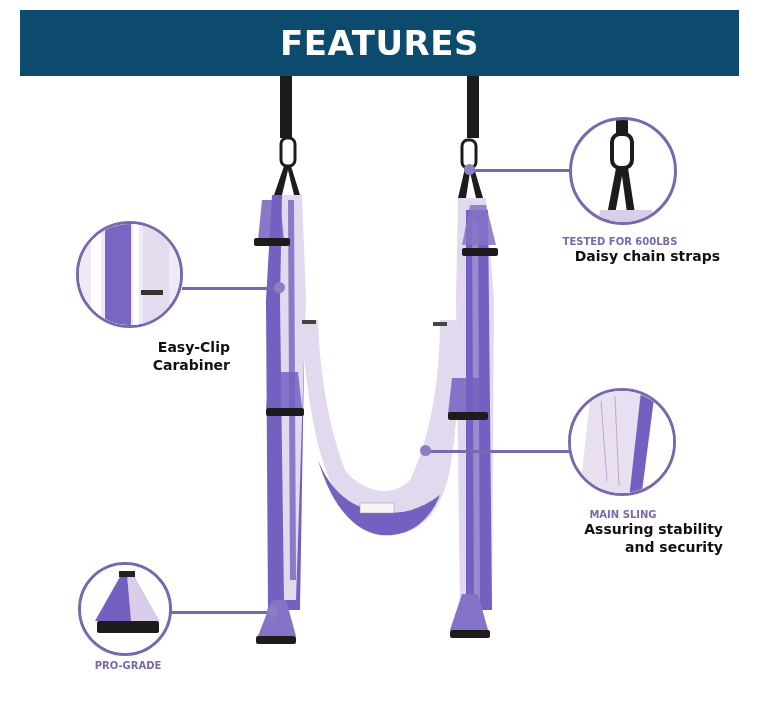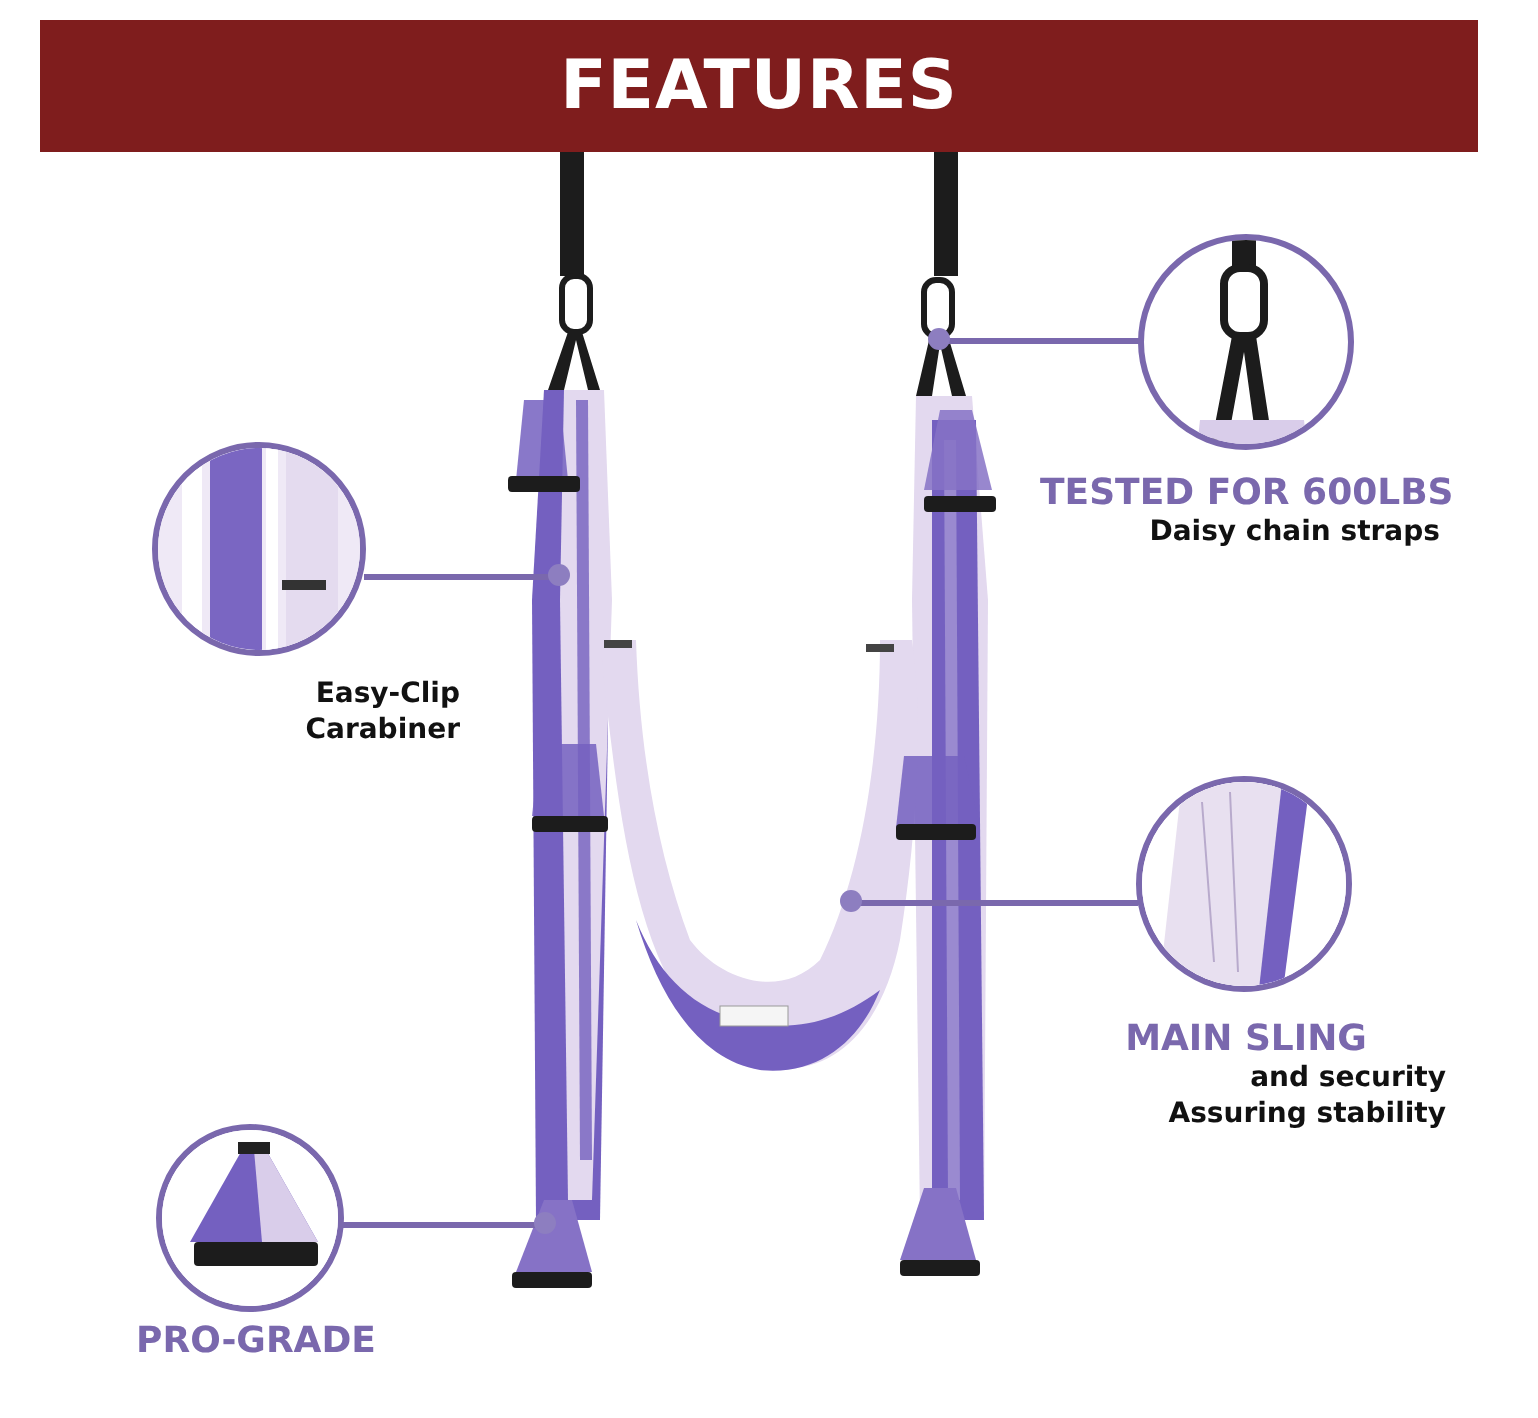--- a/index.html
+++ b/index.html
@@ -1,24 +1,24 @@
 <!DOCTYPE html>
 <html><head>
 <meta charset="utf-8">
 <style>
   html, body { margin:0; padding:0; background:#ffffff; }
   body { width:769px; height:709px; position:relative; overflow:hidden; font-family:"DejaVu Sans", sans-serif; }
-  .banner { position:absolute; left:20px; top:10px; width:719px; height:66px; background:#7f1d1d; display:flex; align-items:center; justify-content:center; }
+  .banner { position:absolute; left:20px; top:10px; width:719px; height:66px; background:#0c4a6e; display:flex; align-items:center; justify-content:center; }
   .banner-title { color:#ffffff; font-family:"DejaVu Sans", sans-serif; font-weight:bold; font-size:34px; letter-spacing:0.5px; }
   .product { position:absolute; left:0; top:0; width:769px; height:709px; }
   .callout-circle { position:absolute; border:3px solid #7a68ad; border-radius:50%; background:#fff; overflow:hidden; box-sizing:border-box; }
   .callout-line { position:absolute; height:3px; background:#7a68ad; }
   .callout-dot { position:absolute; width:11px; height:11px; border-radius:50%; background:#8d7ec0; }
   .label { position:absolute; text-align:center; }
-  .label-title { color:#7a68ad; font-weight:bold; font-size:18px; white-space:nowrap;text-align:center; }
+  .label-title { color:#7a68ad; font-weight:bold; font-size:10px; white-space:nowrap;text-align:center; }
   .label-sub { color:#111; font-weight:bold; font-size:14px; line-height:18px;text-align:right; }
 </style>
 </head>
 <body>
 
 <div class="banner">
   <span class="banner-title">FEATURES</span>
 </div>
 
 <svg class="product" viewBox="0 0 769 709" xmlns="http://www.w3.org/2000/svg">
@@ -98,22 +98,22 @@
     <rect width="108" height="108" fill="#fff"></rect>
     <path d="M20 0 L70 0 L62 108 L8 108 Z" fill="#e8e0f0"></path>
     <path d="M70 0 L84 0 L70 108 L58 108 Z" fill="#7460c0"></path>
     <path d="M30 10 L36 90 M44 5 L48 95" stroke="#b8aacc" stroke-width="1"></path>
   </svg>
 </div>
 <div class="callout-line" style="left:426px;top:450px;width:143px;"></div>
 <div class="callout-dot" style="left:420px;top:445px;"></div>
 <div class="label" style="left:523px;top:509px;width:200px;">
   <div class="label-title">MAIN SLING</div>
+  <div class="label-sub">Assuring stability</div>
   <div class="label-sub">and security</div>
-  <div class="label-sub">Assuring stability</div>
 </div>
 
 <div class="callout-circle" style="left:78px;top:562px;width:94px;height:94px;">
   <svg width="94" height="94">
     <rect width="94" height="94" fill="#fff"></rect>
     <path d="M40 10 L52 10 L78 56 L14 56 Z" fill="#7460c0"></path>
     <path d="M46 10 L52 10 L78 56 L50 56 Z" fill="#d9cdea"></path>
     <rect x="38" y="6" width="16" height="6" fill="#222"></rect>
     <rect x="16" y="56" width="62" height="12" rx="2" fill="#1c1c1c"></rect>
   </svg>

